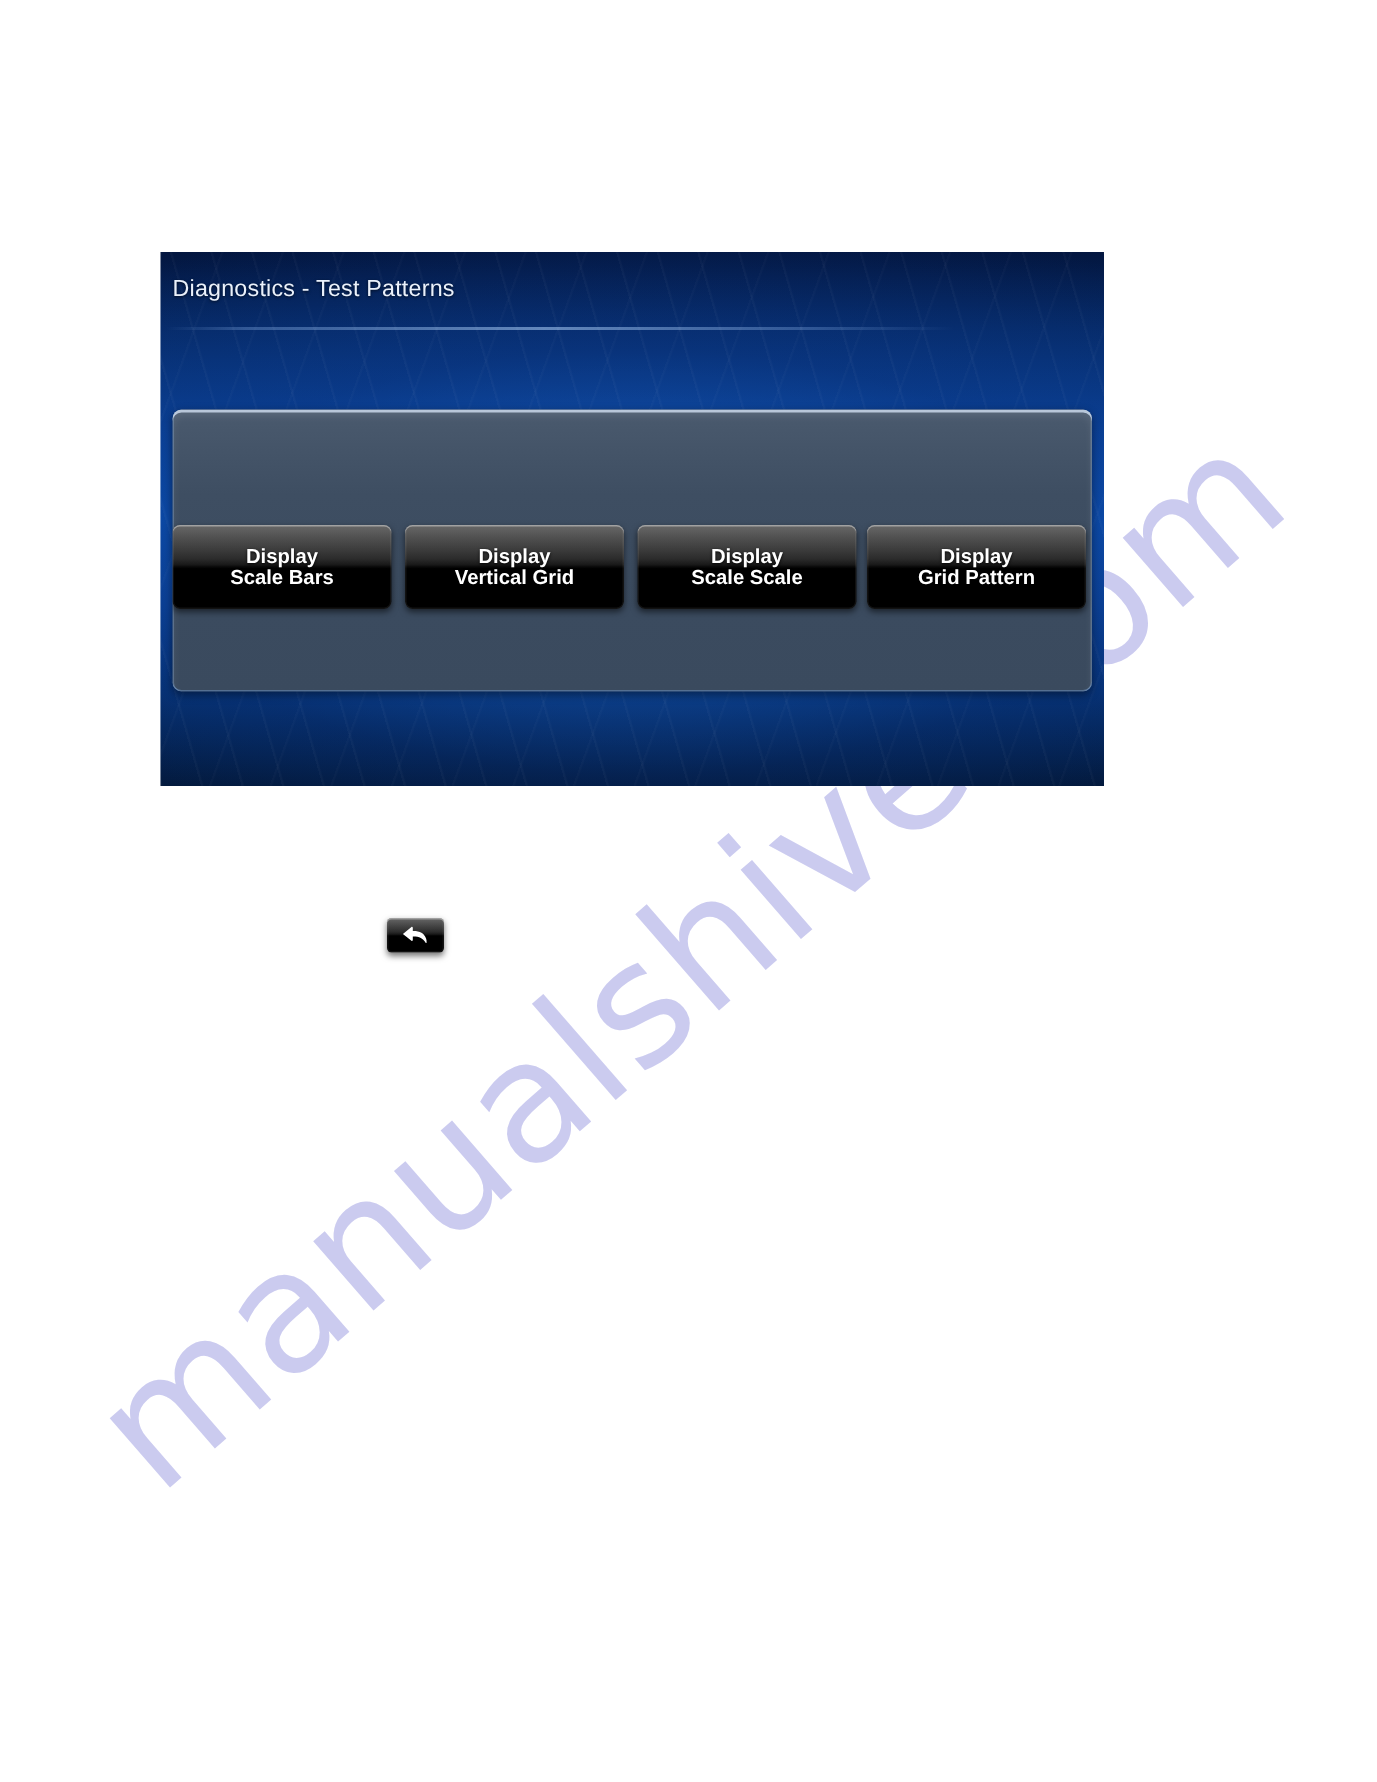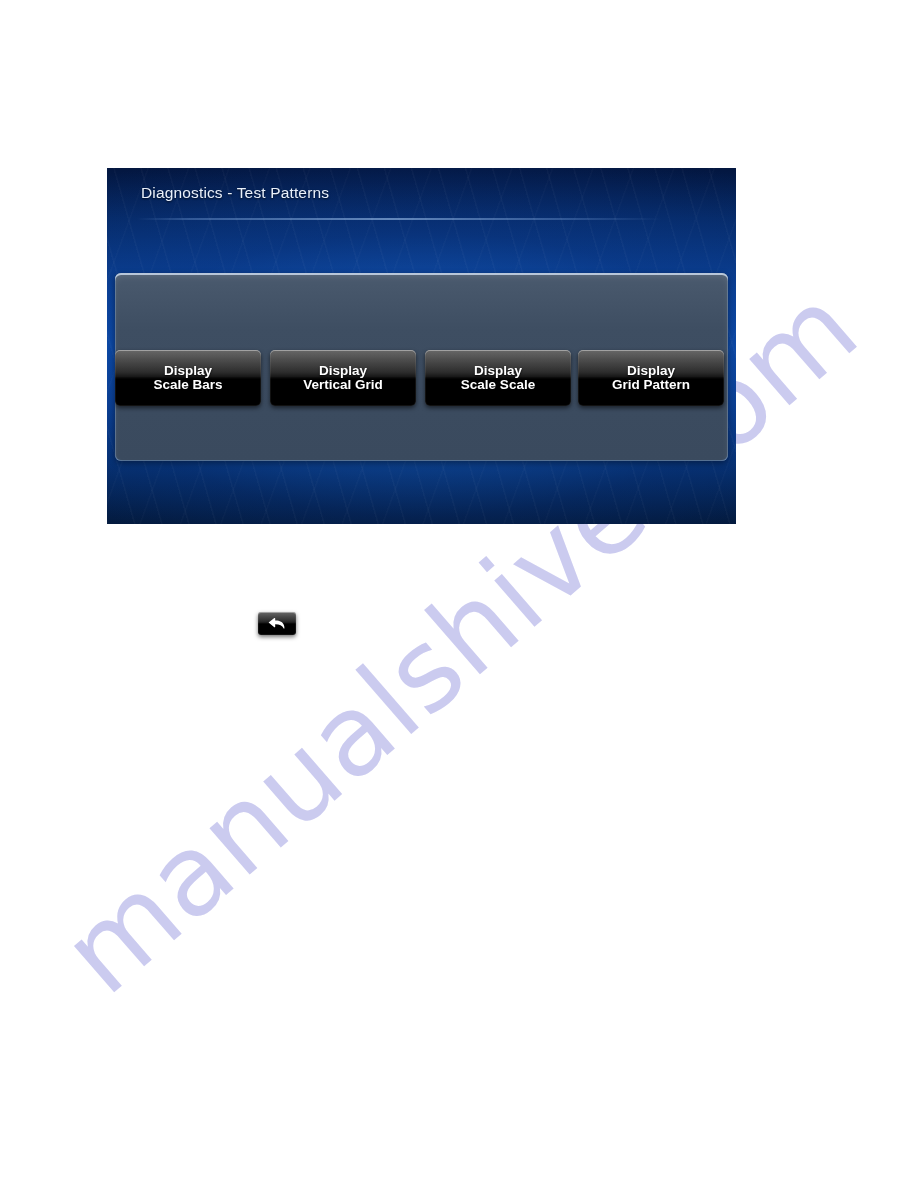--- a/index.html
+++ b/index.html
@@ -70,21 +70,20 @@
     pointer-events: none;
   }
 
   
   #screen-header {
     position: absolute;
     left: 0;
     top: 0;
     width: 753px;
     height: 50px;
-    margin-left: 26px;
   }
   #page-title {
     position: absolute;
     left: 8px;
     top: 16px;
     font-size: 15.5px;
     color: #eaf1fb;
     letter-spacing: .15px;
     text-shadow: 0 1px 2px rgba(0,0,0,0.65);
     white-space: nowrap;

